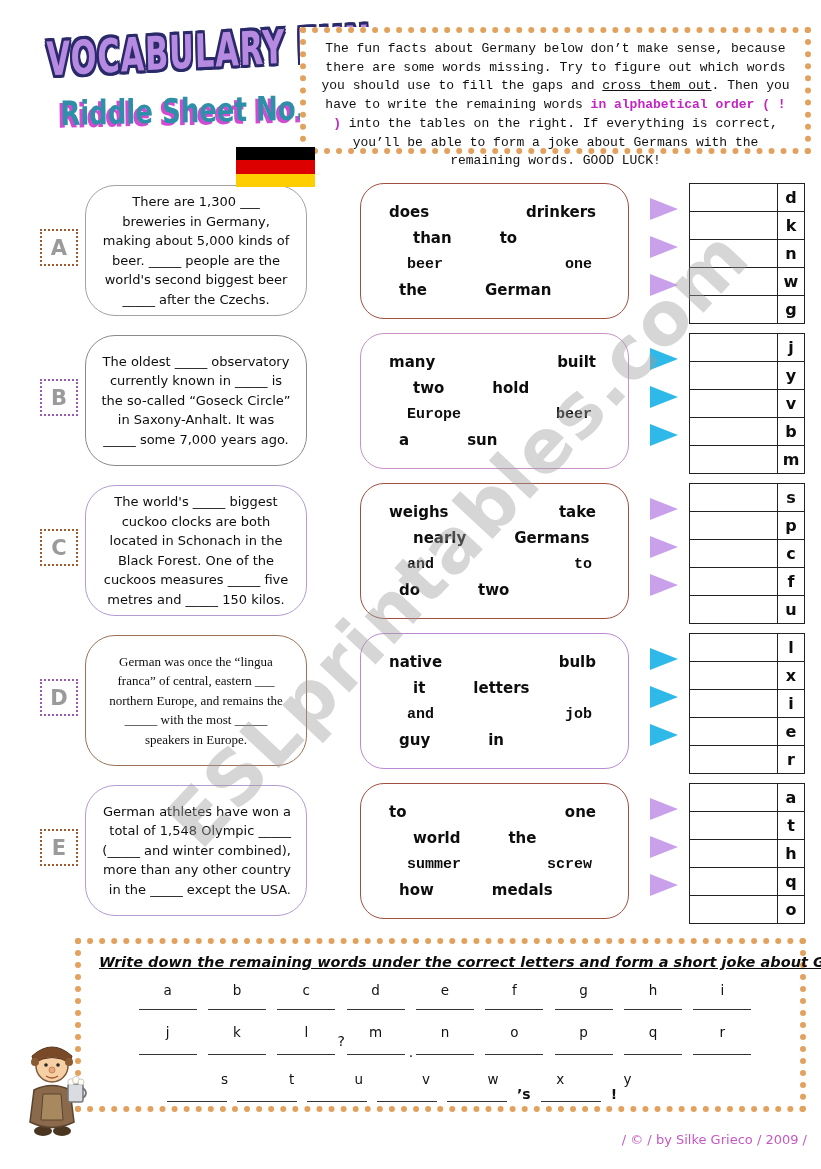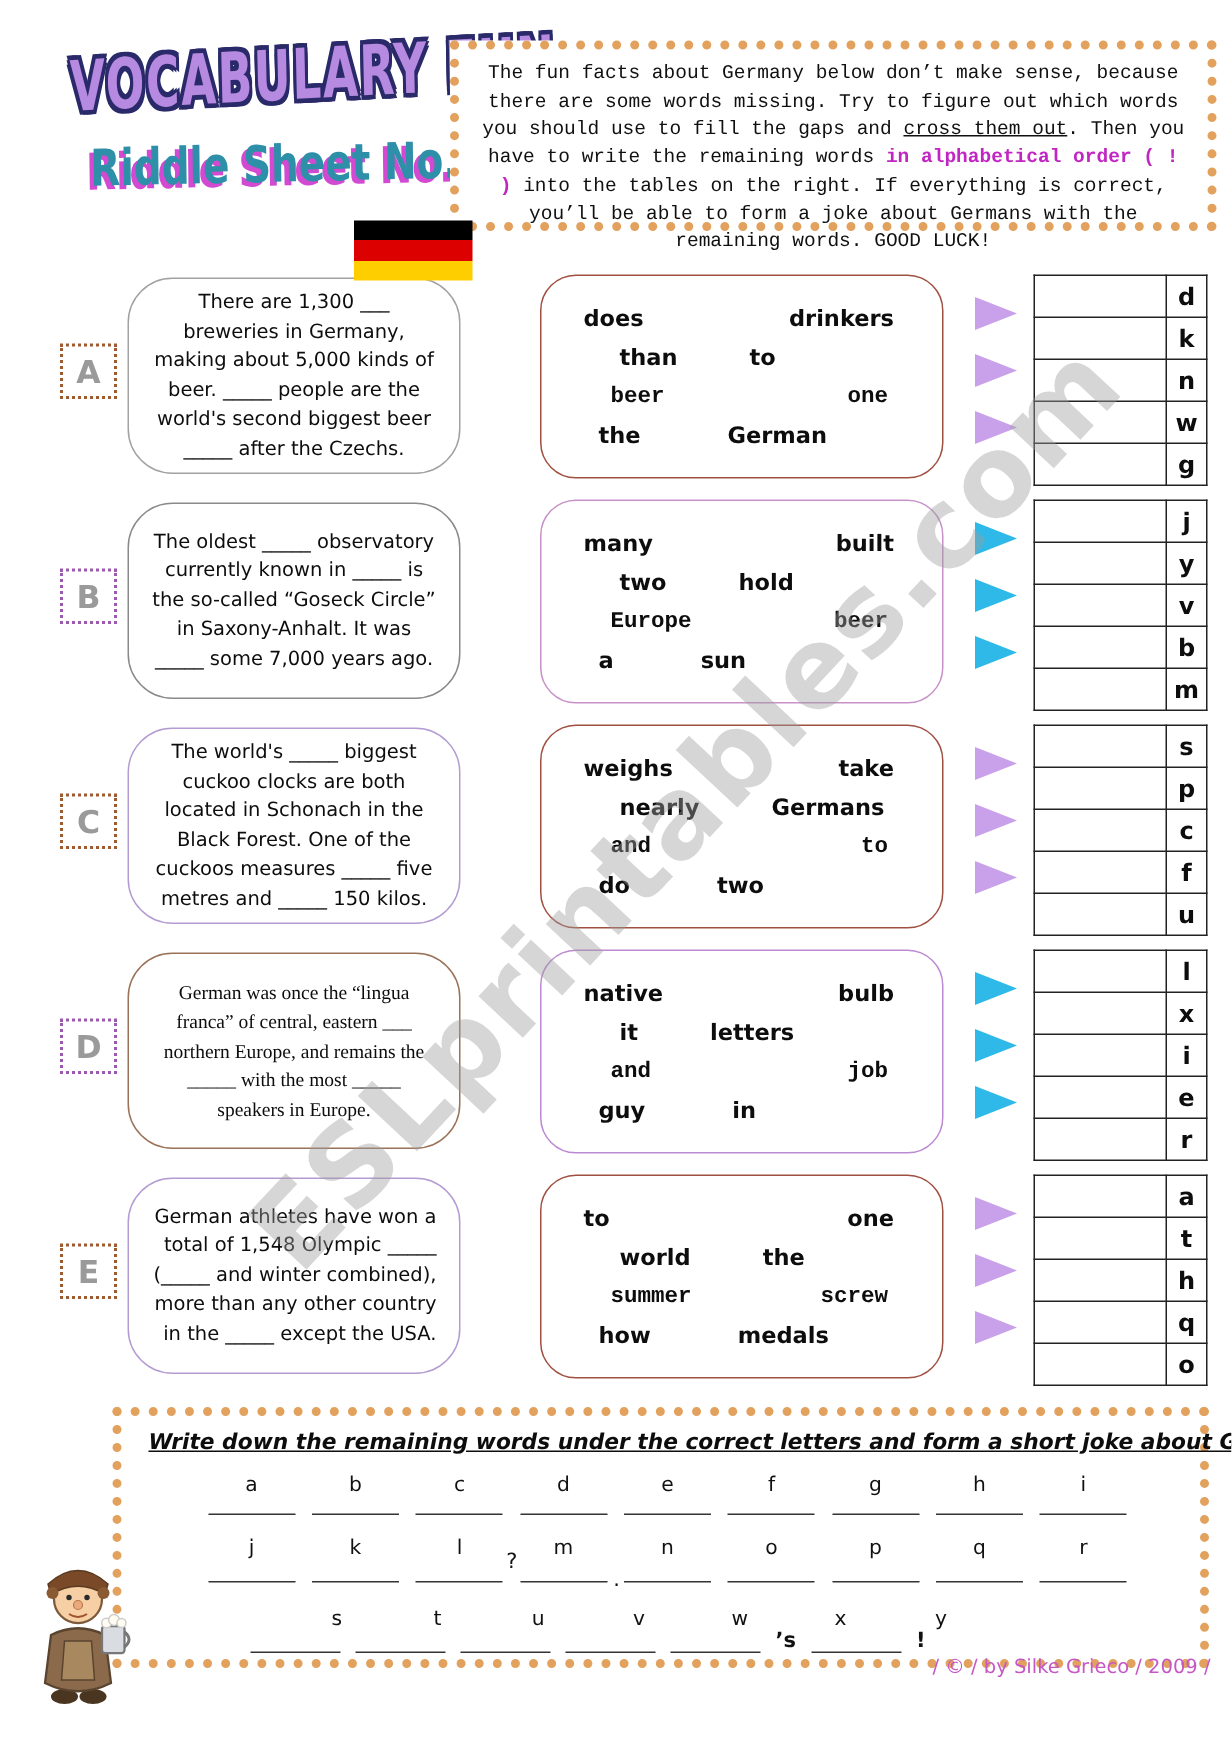--- a/index.html
+++ b/index.html
@@ -72,21 +72,21 @@
   .qmark { position:absolute; top:-8px; right:-4px; font-size:14px; }
   .dot { position:absolute; bottom:-2px; right:-3px; font-size:14px; }
   .final-row { position:absolute; left:86px; top:142px; display:flex; align-items:flex-end; gap:10px; font-size:14px; }
   .final-row .line { width:60px; }
   .apos, .bang { font-weight:600; }
 
   
   .watermark { position:absolute; left:150px; top:805px; font-size:74px; font-weight:bold; letter-spacing:2px;
             color:#9e9e9e; opacity:0.42; transform:rotate(-47deg); transform-origin:0 0;
             white-space:nowrap; pointer-events:none; z-index:5; }
-  .footer { position:absolute; right:14px; top:1104px; color:#c558c5; font-size:13px; z-index:2; }
+  .footer { position:absolute; right:14px; top:1132px; color:#c558c5; font-size:13px; z-index:2; }
   .cartoon { position:absolute; left:10px; top:1036px; z-index:6; }
 </style>
 </head>
 <body>
 
 <div class="page">
 
   <div class="title1">VOCABULARY FUN</div>
   <div class="title2">Riddle Sheet No. 3</div>
 

